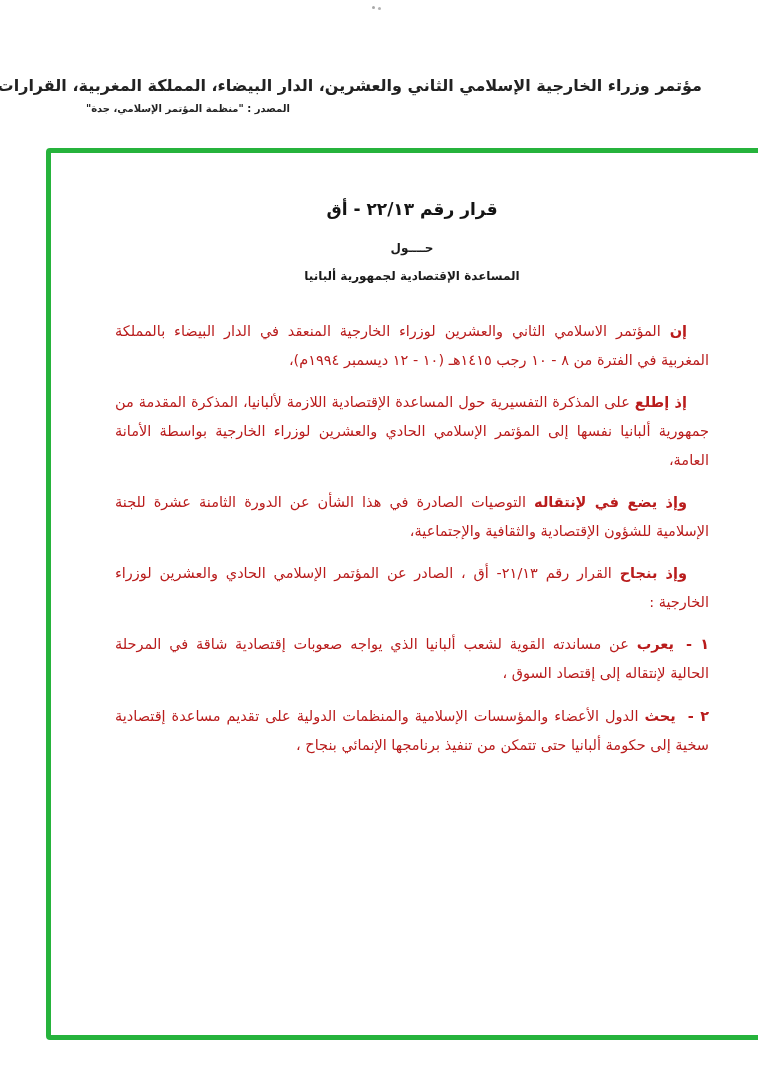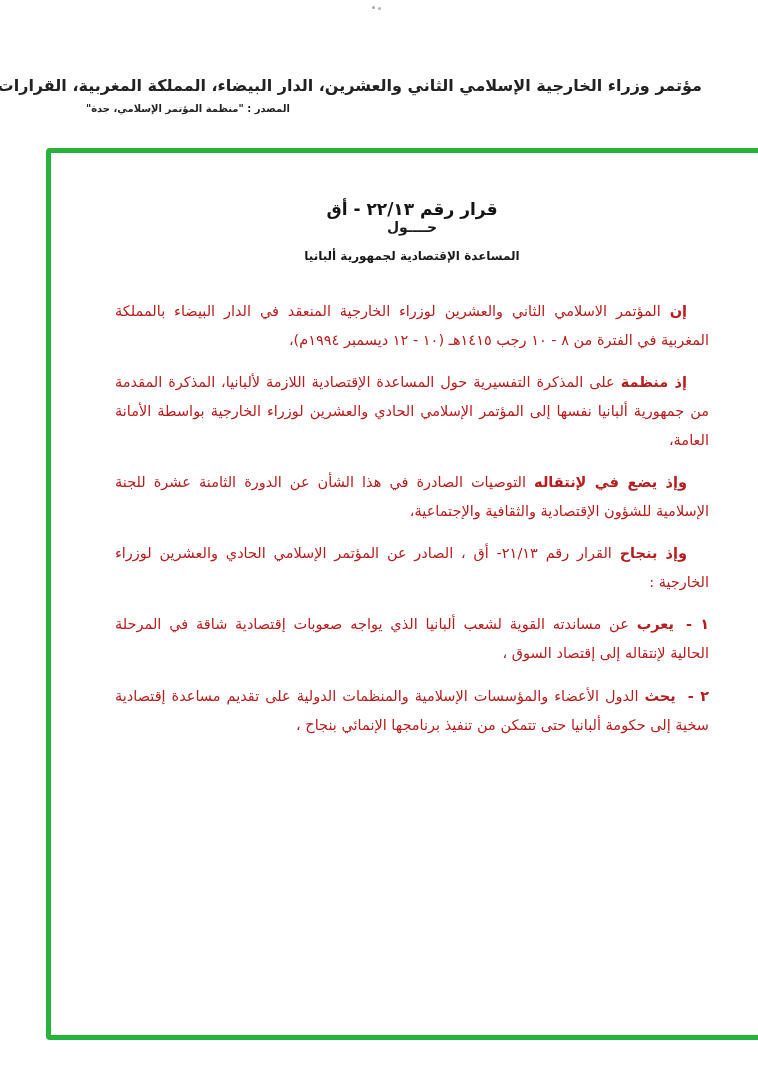--- a/index.html
+++ b/index.html
@@ -61,22 +61,22 @@
 
   .doc-title {
     text-align: center;
     font-weight: bold;
     font-size: 17px;
     color: #141414;
   }
   .doc-subtitle {
     text-align: center;
     font-weight: bold;
-    font-size: 14px;
-    margin-top: 0;
+    font-size: 12px;
+    margin-top: 22px;
   }
   .doc-subject {
     text-align: center;
     font-weight: bold;
     font-size: 12px;
     margin-top: 14px;
   }
 
   .doc-body {
     margin-top: 34px;
@@ -112,21 +112,21 @@
   <div class="doc-content">
 
     <div class="doc-title">قرار رقم ٢٢/١٣ - أق</div>
     <div class="doc-subtitle">حــــول</div>
     <div class="doc-subject">المساعدة الإقتصادية لجمهورية ألبانيا</div>
 
     <div class="doc-body">
 
       <p class="para"><span class="lead">إن</span> <span>المؤتمر الاسلامي الثاني والعشرين لوزراء الخارجية المنعقد في الدار البيضاء بالمملكة المغربية في الفترة من ٨ - ١٠ رجب ١٤١٥هـ (١٠ - ١٢ ديسمبر ١٩٩٤م)،</span></p>
 
-      <p class="para"><span class="lead">إذ منظمة</span> <span>على المذكرة التفسيرية حول المساعدة الإقتصادية اللازمة لألبانيا، المذكرة المقدمة من جمهورية ألبانيا نفسها إلى المؤتمر الإسلامي الحادي والعشرين لوزراء الخارجية بواسطة الأمانة العامة،</span></p>
+      <p class="para"><span class="lead">إذ إطلع</span> <span>على المذكرة التفسيرية حول المساعدة الإقتصادية اللازمة لألبانيا، المذكرة المقدمة من جمهورية ألبانيا نفسها إلى المؤتمر الإسلامي الحادي والعشرين لوزراء الخارجية بواسطة الأمانة العامة،</span></p>
 
       <p class="para"><span class="lead">وإذ يضع في لإنتقاله</span> <span>التوصيات الصادرة في هذا الشأن عن الدورة الثامنة عشرة للجنة الإسلامية للشؤون الإقتصادية والثقافية والإجتماعية،</span></p>
 
       <p class="para"><span class="lead">وإذ بنجاح</span> <span>القرار رقم ٢١/١٣- أق ، الصادر عن المؤتمر الإسلامي الحادي والعشرين لوزراء الخارجية :</span></p>
 
       <div class="items">
 
         <p class="item"><span class="item-num">١ -</span><span class="lead">يعرب</span> <span>عن مساندته القوية لشعب ألبانيا الذي يواجه صعوبات إقتصادية شاقة في المرحلة الحالية لإنتقاله إلى إقتصاد السوق ،</span></p>
 
         <p class="item"><span class="item-num">٢ -</span><span class="lead">يحث</span> <span>الدول الأعضاء والمؤسسات الإسلامية والمنظمات الدولية على تقديم مساعدة إقتصادية سخية إلى حكومة ألبانيا حتى تتمكن من تنفيذ برنامجها الإنمائي بنجاح ،</span></p>

